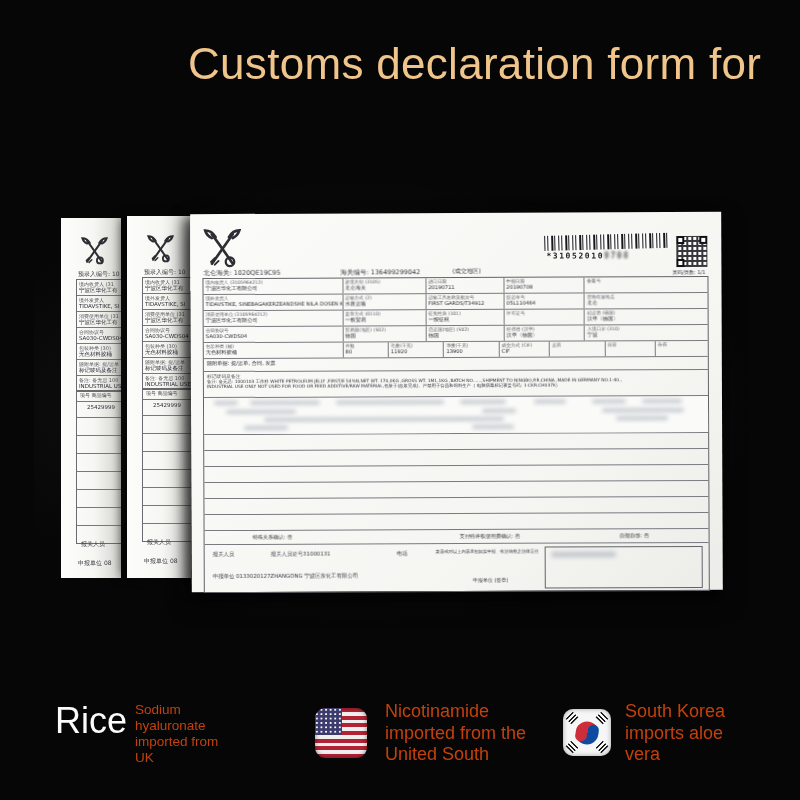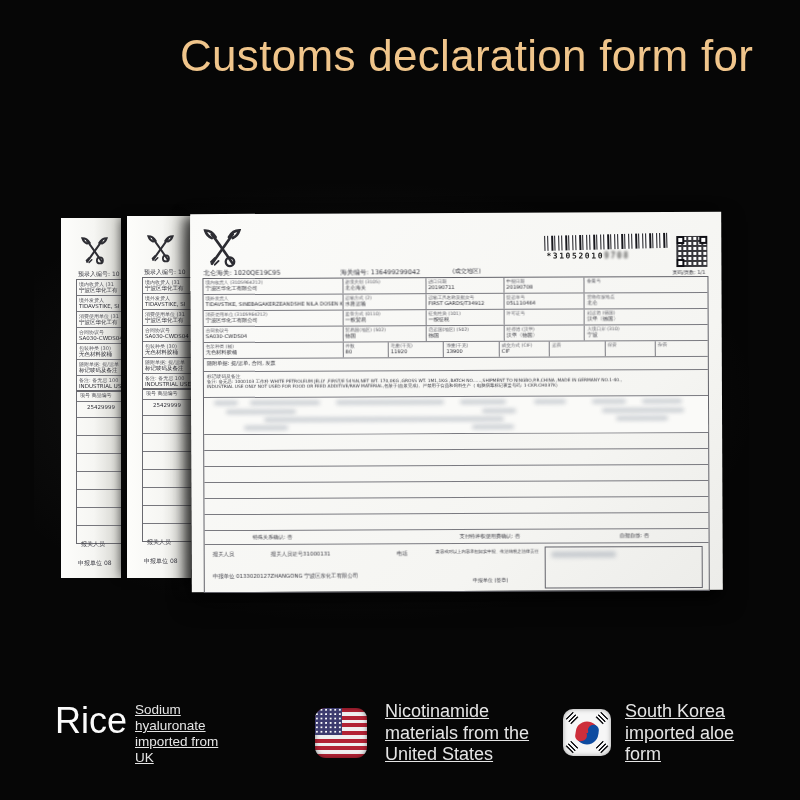--- a/index.html
+++ b/index.html
@@ -1,19 +1,19 @@
 <!DOCTYPE html>
 <html><head>
 <meta charset="utf-8">
 <style>
   html,body{margin:0;padding:0;background:#000;}
   .stage{position:relative;width:800px;height:800px;background:#060606;overflow:hidden;
          font-family:"Liberation Sans", sans-serif;}
   
-  .main-title{position:absolute;left:172px;top:24px;margin:8px;color:#f0c58b;
+  .main-title{position:absolute;left:172px;top:24px;margin:16px;color:#f0c58b;
               font-size:44px;line-height:47px;font-weight:400;letter-spacing:.3px;}
   .subtitle{position:absolute;left:209px;top:132px;margin:0;width:430px;color:#f0c58b;
             font-size:19px;line-height:22px;font-weight:400;}
   
   .docs{position:absolute;left:60px;top:210px;width:664px;height:384px;}
   .docs::before{content:"";position:absolute;inset:-26px;
                 background:radial-gradient(ellipse at 45% 50%, rgba(130,130,130,.16), transparent 72%);}
   .paper{position:absolute;background:linear-gradient(135deg,#fbfbf9 0%,#f5f5f2 70%,#ecece9 100%);}
   .strip{overflow:hidden;background:linear-gradient(to right,#fdfdfb 0%,#f6f6f3 55%,#dddDd8 88%,#c8c8c3 100%);}
   .strip1{left:1px;top:8px;width:60px;height:360px;}
@@ -81,21 +81,21 @@
   .f-c{left:192px;top:6px;font-size:5.4px;}
   .f-note{left:228px;top:5px;width:106px;font-size:4.3px;text-align:right;white-space:normal;line-height:6px;}
   .f-unit{left:8px;top:28px;font-size:5.4px;}
   .f-sign{left:268px;top:33px;font-size:5px;}
   .stamp-box{position:absolute;right:6px;top:3px;width:156px;height:40px;border:1px solid #63636a;}
   .stamp-smudge{position:absolute;left:6px;top:4px;width:64px;height:6px;background:#9aa2ae;opacity:.5;filter:blur(2px);}
   
   .origins-heading{position:absolute;left:240px;top:630px;margin:0;color:#f4f4f4;
                    font-size:21.5px;font-weight:400;letter-spacing:.2px;}
   .origin-big{position:absolute;left:55px;top:700px;color:#fbfbfb;font-size:36px;}
-  .lab{position:absolute;color:#e5e5e5;text-decoration:underline;}
+  .lab{position:absolute;color:#c2410c;}
   .lab-uk{left:135px;top:702px;width:103px;font-size:13.5px;line-height:16px;}
   .lab-us{left:385px;top:701px;width:158px;font-size:18px;line-height:21.5px;}
   .lab-kr{left:625px;top:701px;width:116px;font-size:18px;line-height:21.5px;}
   .flag-us{position:absolute;left:315px;top:708px;width:52px;height:50px;border-radius:11px;overflow:hidden;
     background:repeating-linear-gradient(#b22234 0 3.85px,#efeff0 3.85px 7.7px);
     box-shadow:inset 0 0 5px rgba(0,0,0,.45);}
   .flag-us .canton{position:absolute;left:0;top:0;width:27px;height:27px;background:#3c3b6e;
     background-image:radial-gradient(circle at 2px 2px,#fff .9px,transparent 1.1px);background-size:4.6px 4.4px;}
   .flag-kr{position:absolute;left:563px;top:709px;width:48px;height:47px;border-radius:10px;background:#f6f6f6;
     box-shadow:inset 0 0 5px rgba(0,0,0,.35);}
@@ -449,24 +449,24 @@
     </div>
   </div>
 
 
   <div class="origin-big">Rice</div>
   <div class="lab lab-uk">Sodium hyaluronate imported from UK</div>
 
   <div class="flag-us">
       <div class="canton"></div>
     </div>
-  <div class="lab lab-us">Nicotinamide materials from the United States</div>
+  <div class="lab lab-us">Nicotinamide imported from the United South</div>
 
   <div class="flag-kr">
     <div class="tg tl"></div>
     <div class="tg tr"></div>
     <div class="tg bl"></div>
     <div class="tg br"></div>
     <div class="taegeuk"></div>
   </div>
-  <div class="lab lab-kr">South Korea imported aloe form</div>
+  <div class="lab lab-kr">South Korea imports aloe vera</div>
 
 </div>
 
 </body></html>

